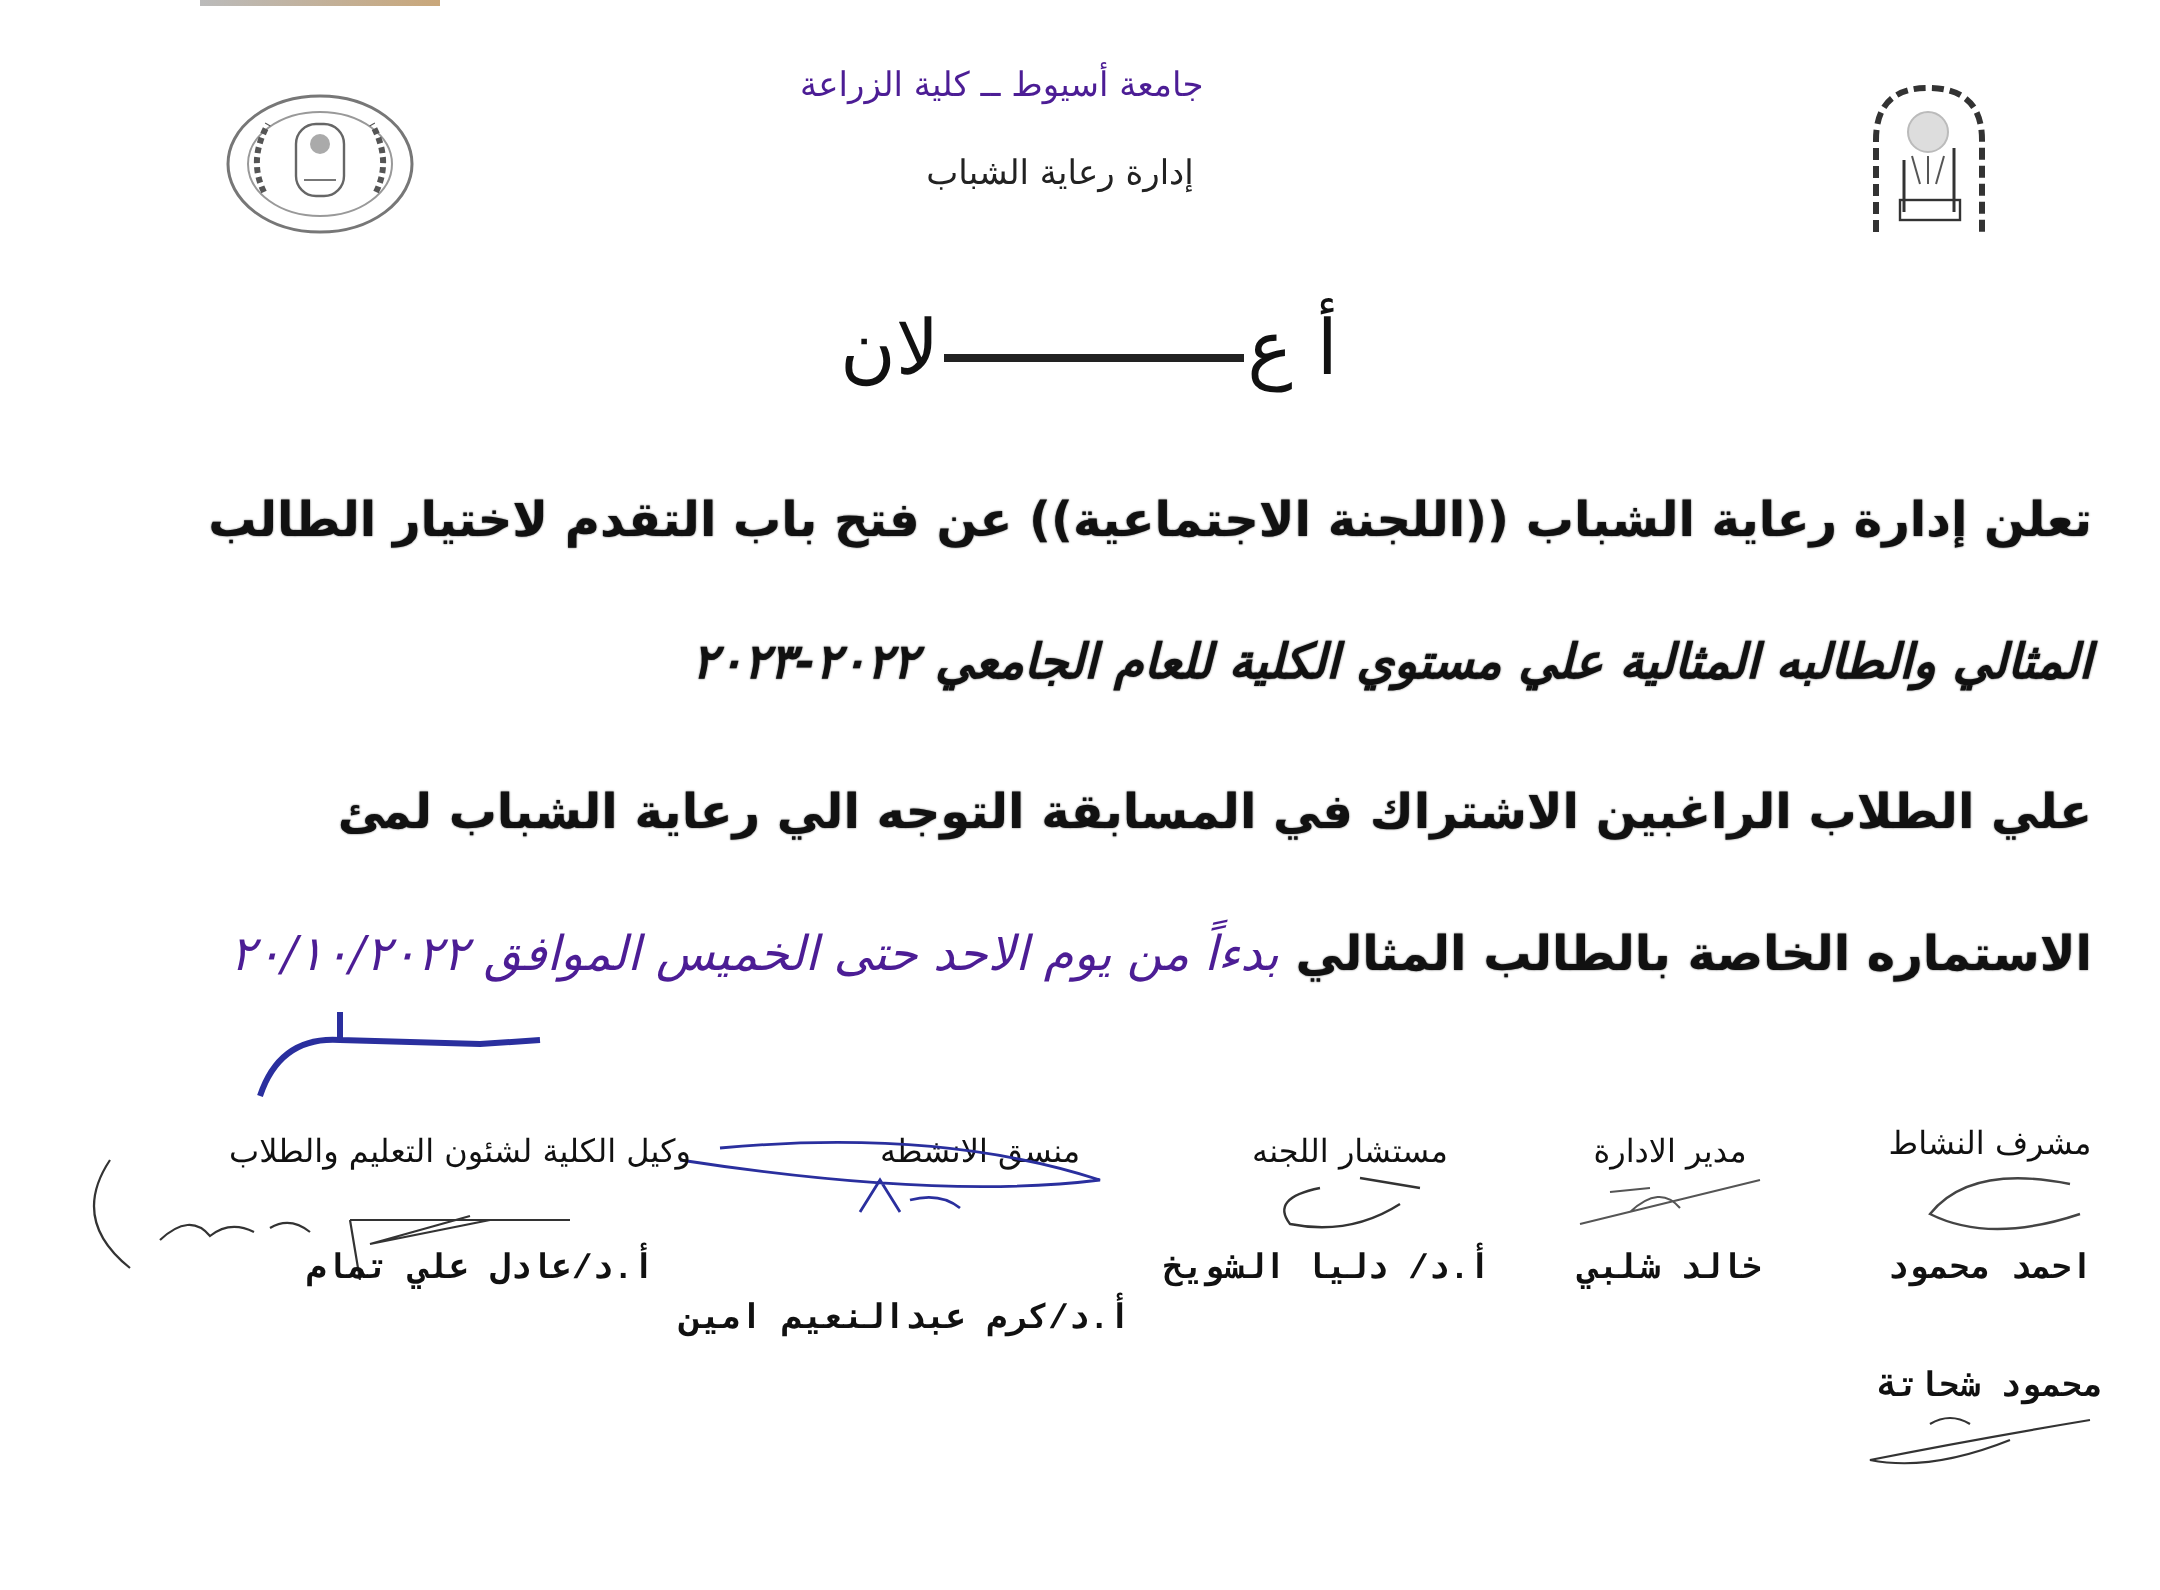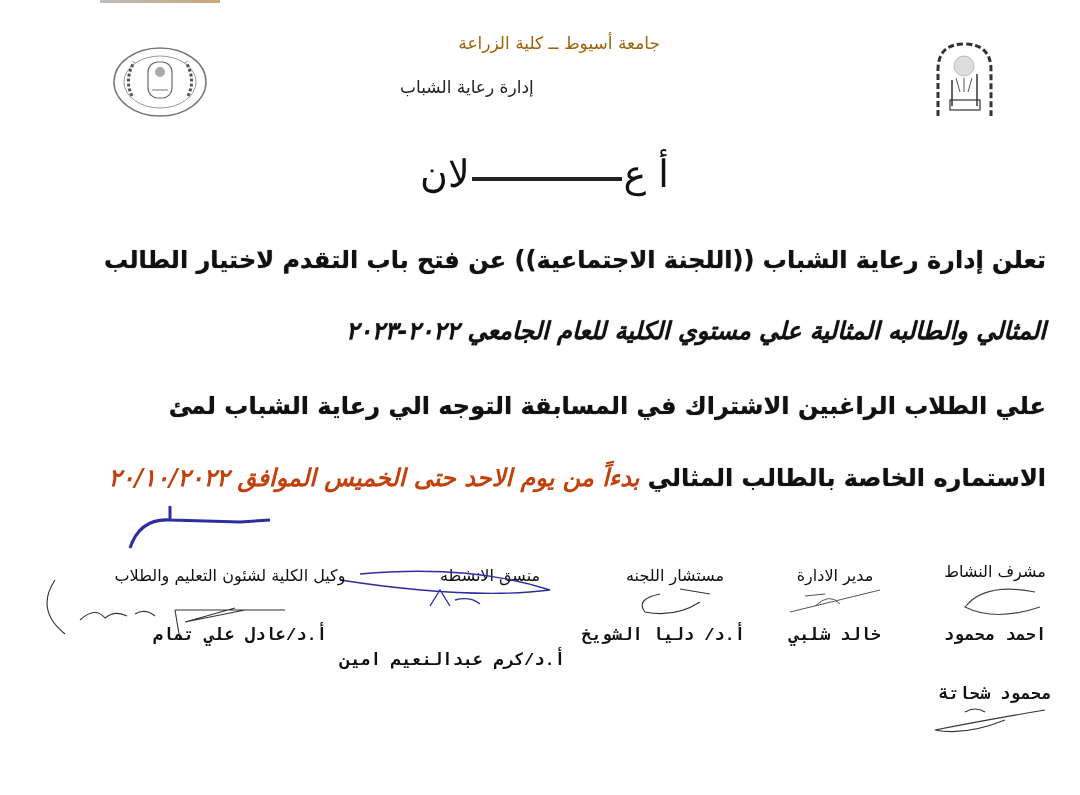--- a/index.html
+++ b/index.html
@@ -1,31 +1,31 @@
 <!DOCTYPE html>
 <html><head>
 <meta charset="utf-8">
 <style>
   html, body { margin:0; padding:0; }
   body { width:1080px; height:795px; background:#ffffff; position:relative; overflow:hidden; font-family:"DejaVu Sans", sans-serif; color:#111; }
   .topstrip { position:absolute; left:100px; top:0; width:120px; height:3px; background:linear-gradient(90deg,#bbb,#c9a77a); }
   .abs { position:absolute; }
   .rtl { direction:rtl;text-align:center; }
-  .hdr1 { left:400px; top:33px; width:260px; text-align:right; font-size:17px; color:#a16207; }
-  .hdr2 { left:400px; top:77px; width:260px; text-align:left; font-size:17px; color:#222; }
+  .hdr1 { left:400px; top:33px; width:260px; text-align:left; font-size:17px; color:#4c1d95; }
+  .hdr2 { left:400px; top:77px; width:260px; text-align:center; font-size:17px; color:#222; }
   .logo-left { left:110px; top:44px; width:100px; height:76px; }
   .logo-right { left:932px; top:40px; width:65px; height:80px; }
   .title { left:420px; top:152px; width:300px; text-align:left; font-size:38px; font-family:"DejaVu Serif", serif; letter-spacing:2px; }
   .title .kash { display:inline-block; width:150px; border-bottom:4px solid #222; margin:0 2px; vertical-align:6px; }
   .line { right:34px; font-size:24px; font-weight:bold; white-space:nowrap; text-shadow:0 0 1px #555; }
   .l1 { top:246px; }
   .l2 { top:317px;font-style:italic; }
   .l3 { top:392px; }
   .l4 { top:463px; }
-  .hand { font-family:"DejaVu Serif", serif; font-style:italic; color:#c2410c; font-weight:bold; font-size:24px; text-shadow:none; }
+  .hand { font-family:"DejaVu Serif", serif; font-style:italic; color:#4c1d95; font-weight:normal; font-size:24px; text-shadow:none; }
   .sig-title { font-size:16px; text-align:center; white-space:nowrap; }
   .sig-name { font-size:17px; font-weight:bold; text-align:center; white-space:nowrap;font-family:Liberation Mono, monospace; }
   svg { display:block; }
 </style>
 </head>
 <body>
 
 <div class="topstrip"></div>
 
 <div class="abs rtl hdr1">جامعة أسيوط ــ كلية الزراعة</div>

